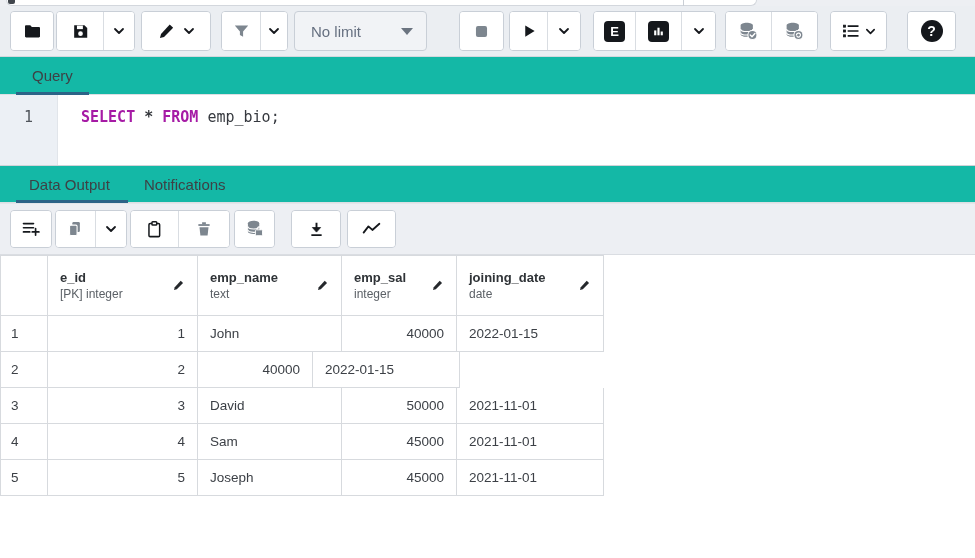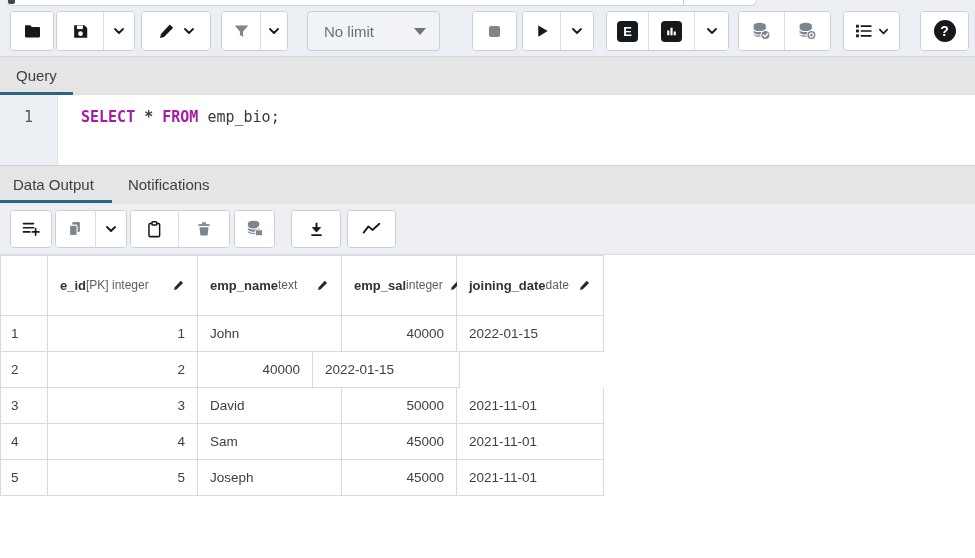--- a/index.html
+++ b/index.html
@@ -20,21 +20,21 @@
   .g { color:#7d868f; }
   .d { color:#15181c; }
 
   .limit-box { display:flex; align-items:center; justify-content:space-between; width:133px; height:40px; background:#f1f3f6; border:1px solid #c9cfd7; border-radius:4px; padding:0 13px 0 16px; color:#667080; font-size:15px; flex:none; cursor:pointer; }
   .caret-down { width:0; height:0; border-left:6px solid transparent; border-right:6px solid transparent; border-top:7px solid #6b7480; }
 
   .badge { width:21px; height:21px; background:#15181c; border-radius:4px; color:#fff; display:flex; align-items:center; justify-content:center; font-size:13px; font-weight:bold; }
   .help-circle { width:22px; height:22px; background:#15181c; border-radius:50%; color:#fff; display:flex; align-items:center; justify-content:center; font-size:14px; font-weight:bold; }
 
   
-  .tabbar { display:flex; height:38px; background:#e5e5e5; border-bottom:1px solid #dcdfe3; }
+  .tabbar { display:flex; height:38px; background:#14b8a6; border-bottom:1px solid #dcdfe3;padding-left:16px; }
   .tab { position:relative; display:flex; align-items:center; padding:0 16px; font-size:15px; color:#3d4145; cursor:pointer; }
   .tab.active::after { content:""; position:absolute; left:0; right:0; bottom:-1px; height:3px; background:#2c6487; }
 
   
   .editor { display:flex; height:71px; background:#fff; border-bottom:1px solid #cfd3d8; }
   .gutter { width:58px; background:#ecf0f5; border-right:1px solid #e1e5ea; font-family:"DejaVu Sans Mono", monospace; font-size:15px; color:#50555b; text-align:right; padding:13px 24px 0 0; }
   .code-area { flex:1; padding:13px 0 0 23px; font-family:"DejaVu Sans Mono", monospace; font-size:15px; white-space:pre; color:#36393f; }
   .tok-kw { color:#a61ba5; font-weight:bold; }
   .tok-op { color:#33363b; font-weight:bold; }
 
@@ -46,21 +46,21 @@
   .grid { width:604px; border-left:1px solid #d7dade; border-top:1px solid #d7dade; font-size:13.5px; color:#3c4046; }
   .grid-row, .grid-head { display:flex; }
   .cell { border-right:1px solid #d7dade; border-bottom:1px solid #d7dade; display:flex; align-items:center; padding:0 12px; height:36px; background:#fff; }
   .cell.right { justify-content:flex-end; }
   .hcell { height:60px; align-items:center; }
   .col-rownum { width:47px; padding:0 0 0 10px; }
   .col-eid { width:150px; }
   .col-name { width:144px; }
   .col-sal { width:115px; }
   .col-date { width:147px; }
-  .hstack { display:flex; flex-direction:row; justify-content:center; line-height:1.35; }
+  .hstack { display:flex; flex-direction:column; justify-content:center; line-height:1.35; }
   .hname { font-weight:bold; font-size:13px; color:#2f3337; }
   .htype { font-size:12px; color:#5b6066; }
   .hpencil { margin-left:auto; color:#25282c; display:flex; align-items:center; padding-left:6px; }
 </style>
 </head>
 <body>
 
 <div class="top-strip">
   <div class="strip-white"></div>
   <div class="strip-div"></div>
@@ -109,21 +109,21 @@
           <path d="M3.5 4.5h17L14 12v6.5l-4-2.2v-4.3z"></path>
         </svg>
     </button>
     <button class="tb-btn" style="width:27px">
       <svg class="icon d" width="12" height="12" viewBox="0 0 12 12" fill="none" stroke="currentColor" stroke-width="1.8" stroke-linecap="round" stroke-linejoin="round">
           <polyline points="2,4 6,8 10,4"></polyline>
         </svg>
     </button>
   </div>
 
-  <div class="limit-box" style="margin-left:19px">
+  <div class="limit-box" style="margin-left:6px">
     <span>No limit</span>
     <span class="caret-down"></span>
   </div>
 
   <div class="tb-group" style="margin-left:32px">
     <button class="tb-btn" style="width:43px">
       <svg class="icon g" width="19" height="19" viewBox="0 0 24 24" fill="currentColor">
           <rect x="5" y="5" width="14" height="14" rx="2.5"></rect>
         </svg>
     </button>

